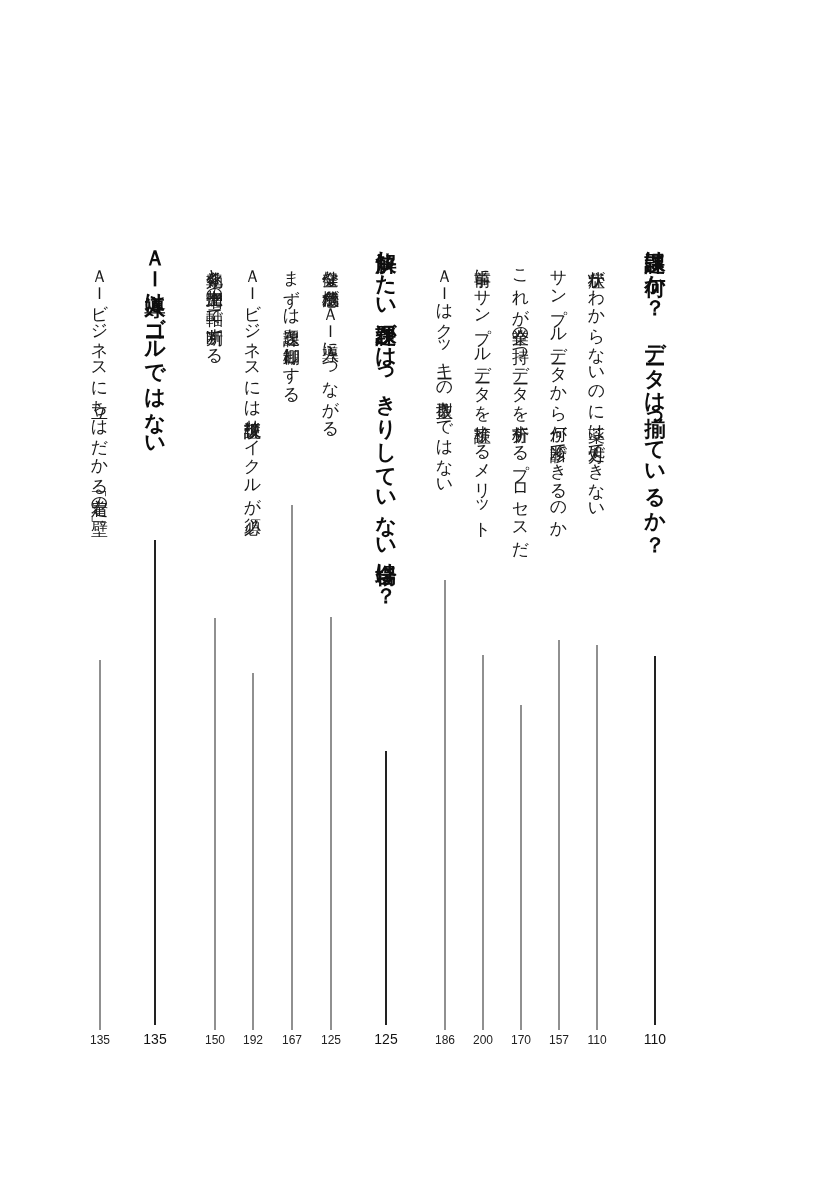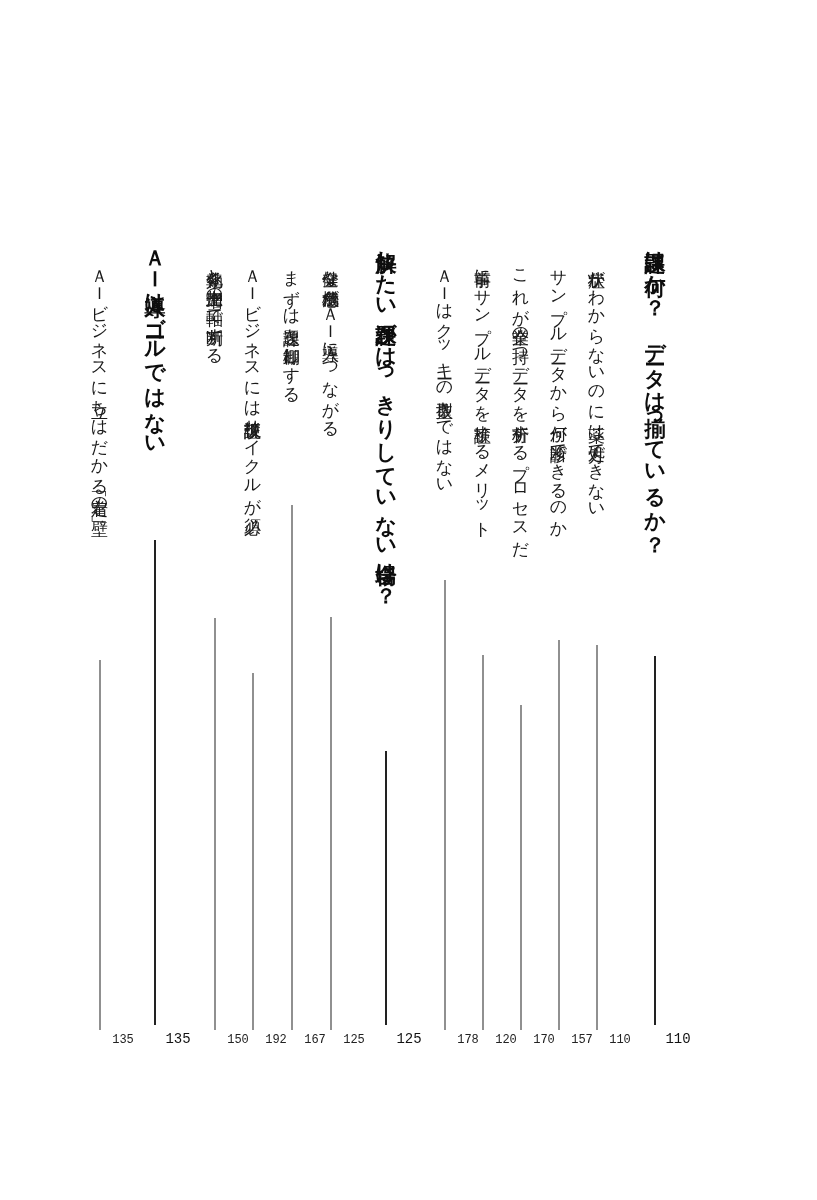--- a/index.html
+++ b/index.html
@@ -61,23 +61,22 @@
       width: 2px;
       bottom: 175px;
     }
     .entry.item .leader {
       bottom: 170px;
     }
     .entry .page {
       position: absolute;
       left: 50%;
       transform: translateX(-50%);
-      font-family: Liberation Mono, monospace;
+      font-family: Liberation Sans, sans-serif;
       white-space: nowrap;
-      margin-left: 23px;
     }
     .entry.item .page {
       top: 1033px;
       font-size: 12px;
       color: #222222;
     }
     .entry.heading .page {
       top: 1031px;
       font-size: 14px;
       color: #111111;
@@ -108,27 +107,27 @@
 
   <div class="entry item" style="left: 501px; width: 40px;">
     <div class="title">これが企業の持つデータを分析するプロセスだ</div>
     <div class="leader" style="top: 705px;"></div>
     <div class="page">170</div>
   </div>
 
   <div class="entry item" style="left: 463px; width: 40px;">
     <div class="title">事前にサンプルデータを検証するメリット</div>
     <div class="leader" style="top: 655px;"></div>
-    <div class="page">120</div>
+    <div class="page">200</div>
   </div>
 
   <div class="entry item" style="left: 425px; width: 40px;">
     <div class="title">ＡＩはクッキーの型抜きではない</div>
     <div class="leader" style="top: 580px;"></div>
-    <div class="page">178</div>
+    <div class="page">186</div>
   </div>
 
   <div class="entry heading" style="left: 366px; width: 40px;">
     <div class="title">解決したい課題がはっきりしていない場合は？</div>
     <div class="leader" style="top: 751px;"></div>
     <div class="page">125</div>
   </div>
 
   <div class="entry item" style="left: 311px; width: 40px;">
     <div class="title">健全な危機感がＡＩ導入につながる</div>

